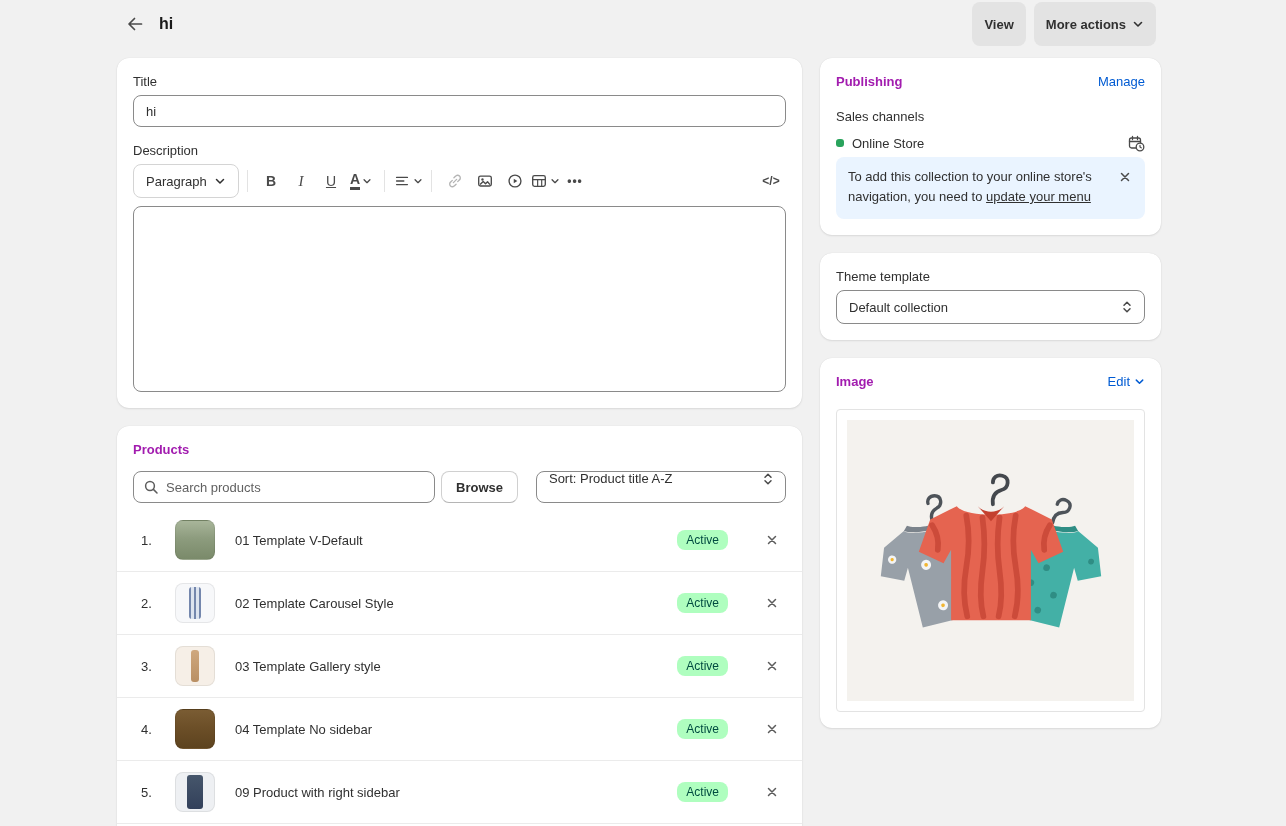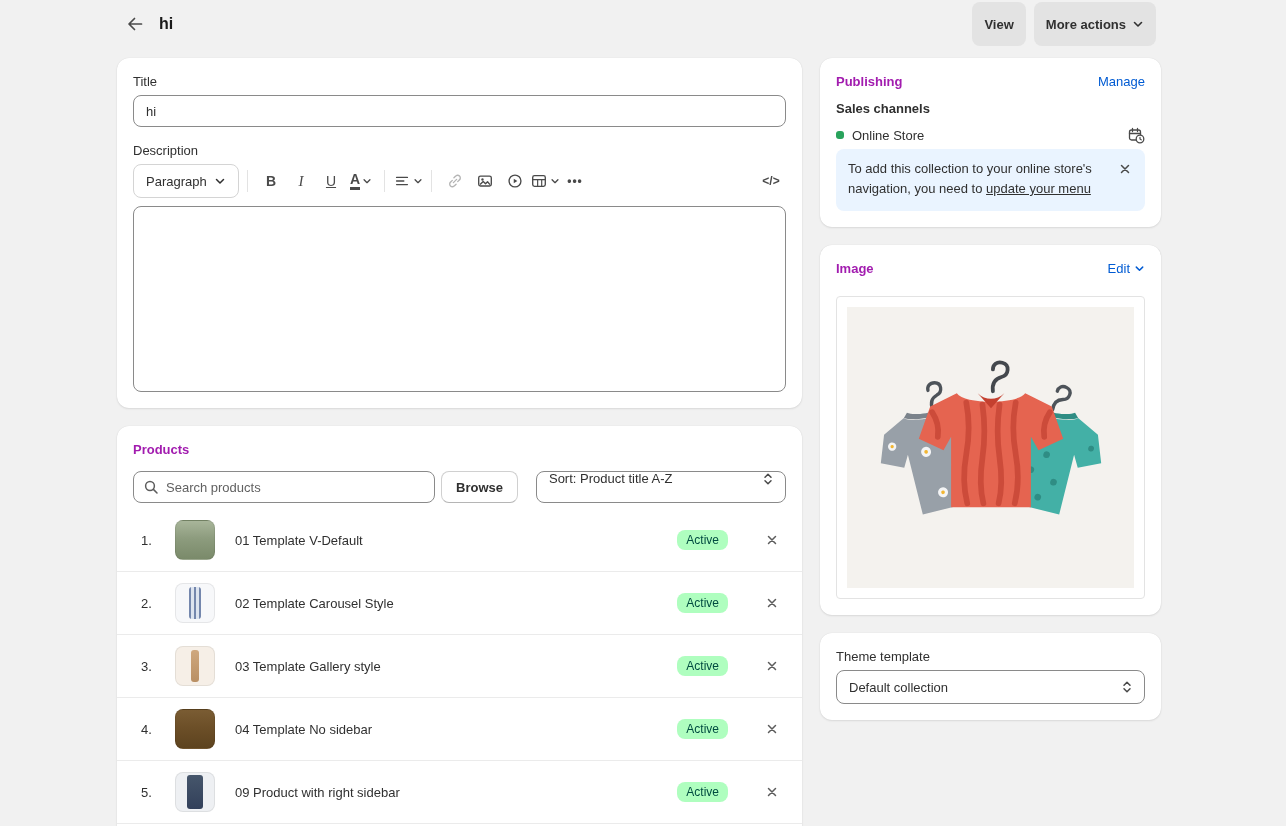--- a/index.html
+++ b/index.html
@@ -83,21 +83,21 @@
     background:linear-gradient(180deg,#46566b,#32405a); }
   .row-name{ margin-left:20px; color:#303030; }
   .status-badge{ margin-left:auto; background:#affebf; color:#014b40; font-size:12px;
     padding:3px 9px; border-radius:8px; font-weight:400; }
   .row-remove{ margin-left:34px; margin-right:4px; background:transparent; border:none;
     color:#5c5c5c; cursor:pointer; width:20px; height:20px;
     display:flex; align-items:center; justify-content:center; }
   
   .card-head-row{ display:flex; align-items:center; justify-content:space-between; }
   .link{ color:#005bd3; text-decoration:none; cursor:pointer; }
-  .sub-heading{ font-weight:700; margin-top:12px; }
+  .sub-heading{ font-weight:400; margin-top:20px; }
   .channel-row{ display:flex; align-items:center; margin-top:10px; }
   .channel-dot{ width:8px; height:8px; border-radius:3px; background:#29a35c; flex-shrink:0; }
   .channel-name{ margin-left:8px; }
   .channel-icon{ margin-left:auto; color:#4a4a4a; }
   .info-banner{ margin-top:5px; background:#eaf4ff; border-radius:8px; padding:10px 10px 12px 12px;
     display:flex; align-items:flex-start; }
   .banner-text{ flex:1; line-height:20px; color:#303030; }
   .banner-link{ color:#303030; text-decoration:underline; cursor:pointer; }
   .banner-close{ background:transparent; border:none; color:#4a4a4a; cursor:pointer;
     margin-left:8px; width:20px; height:20px; display:flex; align-items:center; justify-content:center;}
@@ -387,20 +387,32 @@
             <span class="icon">
               <svg width="14" height="14" viewBox="0 0 14 14">
                   <path d="M3.5 3.5l7 7M10.5 3.5l-7 7" stroke="currentColor" stroke-width="1.5" stroke-linecap="round"></path>
                 </svg>
             </span>
           </button>
         </div>
       </section>
 
       <section class="card">
+        <label class="field-label">Theme template</label>
+        <div class="select-box">
+          <span>Default collection</span>
+          <span class="icon">
+            <svg width="14" height="16" viewBox="0 0 14 16">
+                <path d="M4 6.3 7 3.3l3 3M4 9.7l3 3 3-3" fill="none" stroke="#4a4a4a" stroke-width="1.5" stroke-linecap="round" stroke-linejoin="round"></path>
+              </svg>
+          </span>
+        </div>
+      </section>
+
+      <section class="card">
         <div class="card-head-row">
           <h2 class="card-heading">Image</h2>
           <span class="edit-link">
             <span>Edit</span>
             <span class="icon">
               <svg width="11" height="11" viewBox="0 0 12 12">
                   <path d="M2.5 4.5 6 8l3.5-3.5" fill="none" stroke="currentColor" stroke-width="1.6" stroke-linecap="round" stroke-linejoin="round"></path>
                 </svg>
             </span>
           </span>
@@ -454,27 +466,15 @@
                   <path d="M-62,-36 q8,12 6,26"></path>
                   <path d="M62,-36 q-8,12 -6,26"></path>
                 </g>
                 <path d="M-14,-56 L0,-40 L14,-56 C6,-48 -6,-48 -14,-56 Z" fill="#c4402f"></path>
               </g>
             </svg>
           </div>
         </div>
       </section>
 
-      <section class="card">
-        <label class="field-label">Theme template</label>
-        <div class="select-box">
-          <span>Default collection</span>
-          <span class="icon">
-            <svg width="14" height="16" viewBox="0 0 14 16">
-                <path d="M4 6.3 7 3.3l3 3M4 9.7l3 3 3-3" fill="none" stroke="#4a4a4a" stroke-width="1.5" stroke-linecap="round" stroke-linejoin="round"></path>
-              </svg>
-          </span>
-        </div>
-      </section>
-
     </div>
   </div>
 </div>
 
 </body></html>

